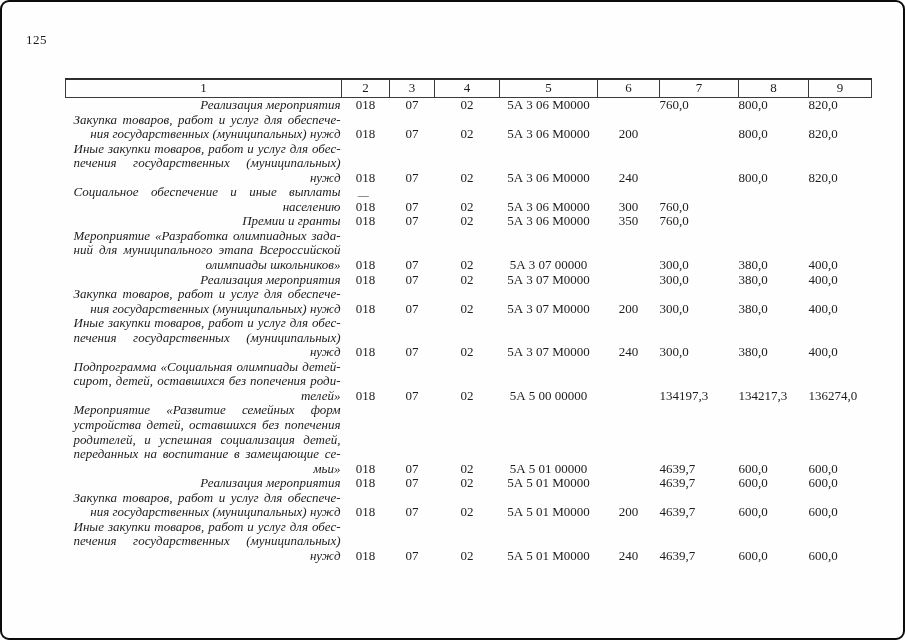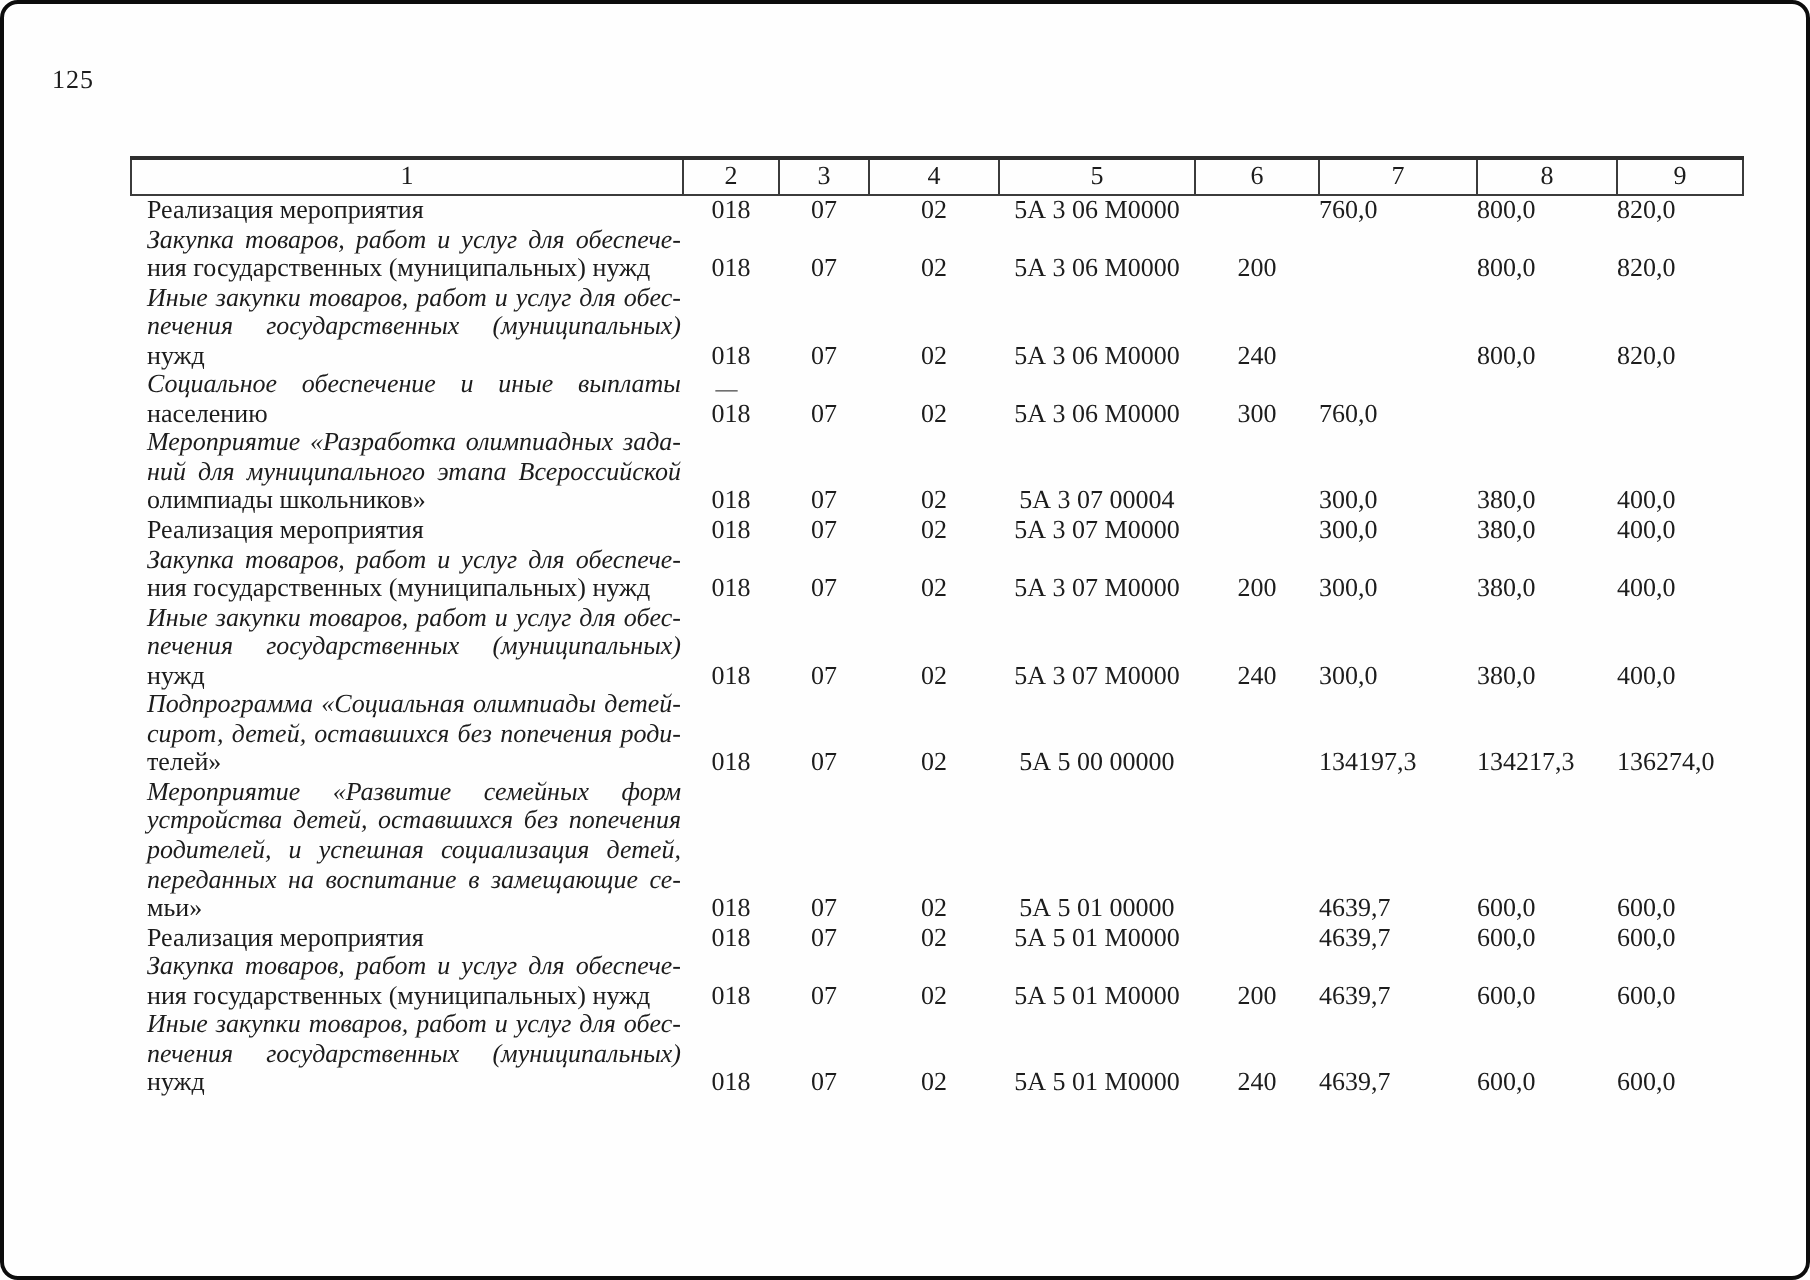--- a/index.html
+++ b/index.html
@@ -26,21 +26,21 @@
   }
   tbody td{
     padding:0;vertical-align:bottom;line-height:14.55px;
     white-space:nowrap;
   }
   tbody td.name{
     padding-left:8px;padding-right:1px;white-space:normal;
   }
   tbody td.name div{line-height:14.55px;}
   .jl{text-align:justify;text-align-last:justify;font-style:italic;}
-  .fl{text-align:left;}
+  .fl{text-align:right;font-style:italic;}
   td.cc{text-align:center;}
   td.amt{}
   td.a7{padding-right:17px;}
   td.a8{padding-right:8px;}
   td.a9{padding-right:6px;}
   .code{position:relative;display:inline-block;}
   .mark{
     position:absolute;top:-10px;left:2px;font-size:11px;line-height:10px;color:#2a2a2a;
   }
 </style>
@@ -126,28 +126,41 @@
           <td class="cc"><span class="code">07</span></td>
           <td class="cc"><span class="code">02</span></td>
           <td class="cc"><span class="code">5А 3 06 М0000</span></td>
           <td class="cc"><span class="code">300</span></td>
           <td class="amt a7"><span class="code">760,0</span></td>
           <td class="amt a8"><span class="code"></span></td>
           <td class="amt a9"><span class="code"></span></td>
         </tr>
         <tr>
           <td class="name">
+            <div class="fl">Премии и гранты</div>
+          </td>
+          <td class="cc"><span class="code">018</span></td>
+          <td class="cc"><span class="code">07</span></td>
+          <td class="cc"><span class="code">02</span></td>
+          <td class="cc"><span class="code">5А 3 06 М0000</span></td>
+          <td class="cc"><span class="code">350</span></td>
+          <td class="amt a7"><span class="code">760,0</span></td>
+          <td class="amt a8"><span class="code"></span></td>
+          <td class="amt a9"><span class="code"></span></td>
+        </tr>
+        <tr>
+          <td class="name">
             <div class="jl">Мероприятие «Разработка олимпиадных зада-</div>
             <div class="jl">ний для муниципального этапа Всероссийской</div>
             <div class="fl">олимпиады школьников»</div>
           </td>
           <td class="cc"><span class="code">018</span></td>
           <td class="cc"><span class="code">07</span></td>
           <td class="cc"><span class="code">02</span></td>
-          <td class="cc"><span class="code">5А 3 07 00004</span></td>
+          <td class="cc"><span class="code">5А 3 07 00000</span></td>
           <td class="cc"><span class="code"></span></td>
           <td class="amt a7"><span class="code">300,0</span></td>
           <td class="amt a8"><span class="code">380,0</span></td>
           <td class="amt a9"><span class="code">400,0</span></td>
         </tr>
         <tr>
           <td class="name">
             <div class="fl">Реализация мероприятия</div>
           </td>
           <td class="cc"><span class="code">018</span></td>

